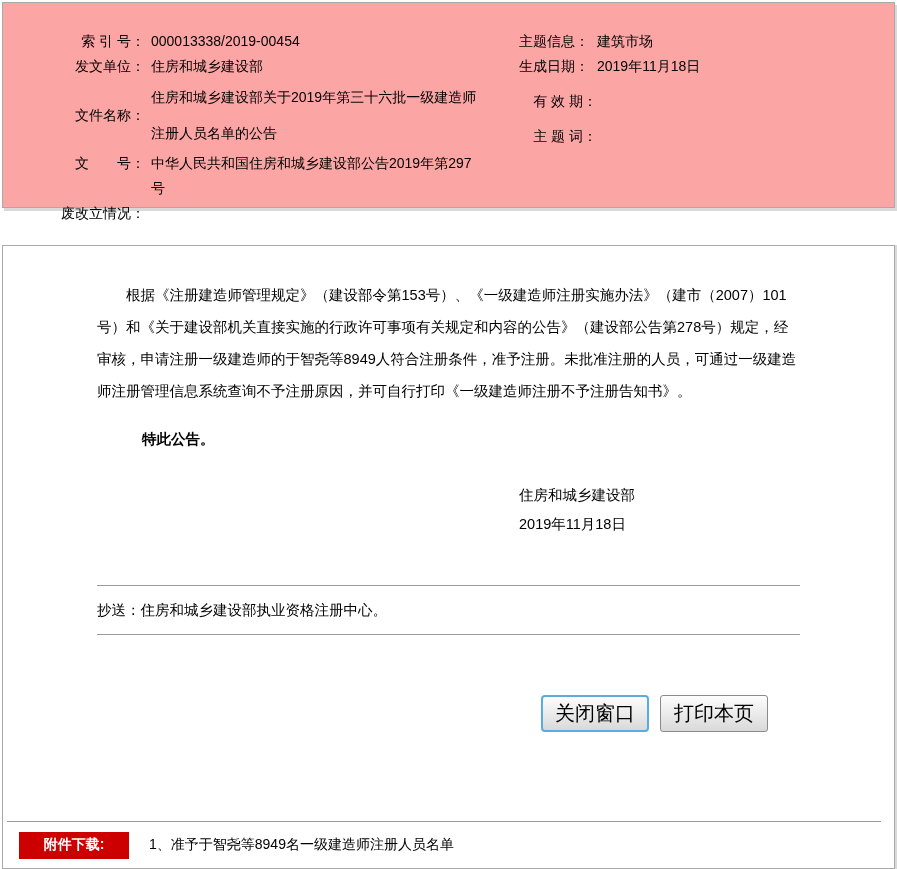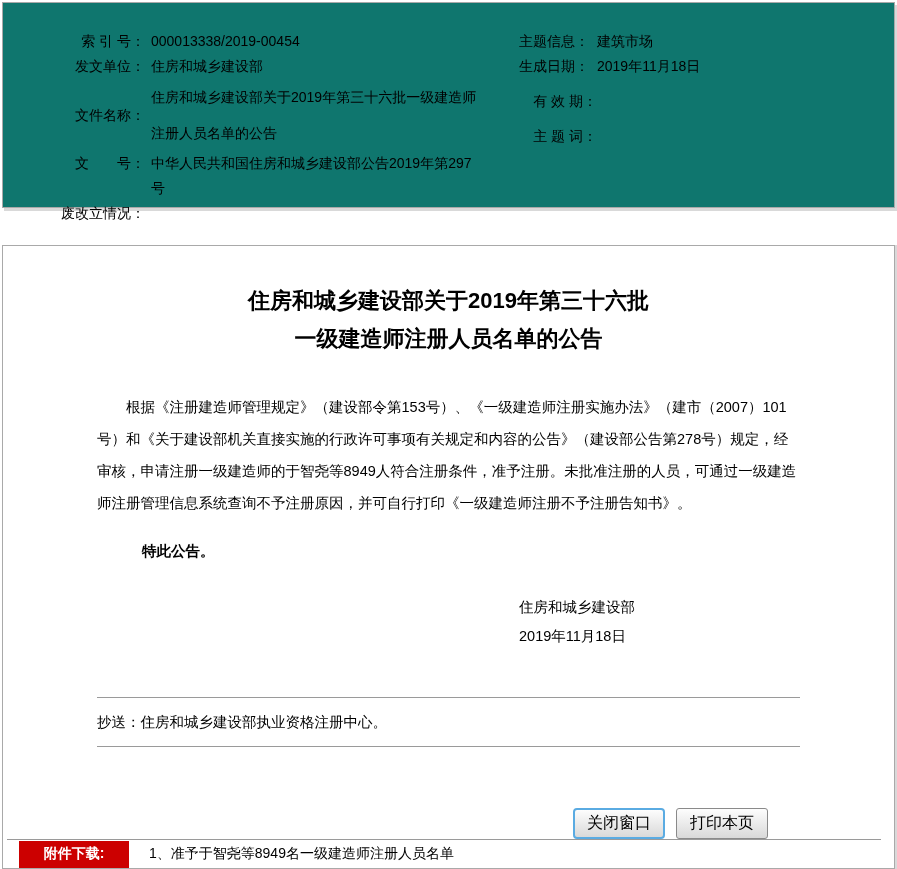--- a/index.html
+++ b/index.html
@@ -12,21 +12,21 @@
     font-family: "Liberation Sans", "DejaVu Sans", sans-serif;
     color: #000;
   }
 
   
   .meta-panel {
     margin: 2px 2px 0 2px;
     height: 178px;
     border: 1px solid #a9a9a9;
     box-shadow: 2px 3px 0 #d9d9d9;
-    background: #0f766e;
+    background: #fca5a5;
     padding-top: 26px;
   }
   .meta-cols { display: flex; }
   .meta-left { width: 480px; }
   .meta-right { width: 360px; margin-left: 36px; }
   .meta-row { display: flex; line-height: 25px; font-size: 14px; }
   .meta-row.two-line .meta-value { line-height: 36px; }
   .meta-left .meta-label {
     width: 142px;
     text-align: right;
@@ -75,21 +75,21 @@
   }
   .cc-text { font-size: 14.5px; }
 
   .buttons-row {
     margin-top: 60px;
     text-align: right;
     padding-right: 32px;
   }
   .btn {
     display: inline-block;
-    font-size: 16px;
+    font-size: 20px;
     font-family: Liberation Serif, serif;
     padding: 4px 13px;
     background: linear-gradient(#fdfdfd, #d9d9d9);
     border: 1px solid #8a8a8a;
     border-radius: 3px;
     cursor: pointer;
     color: #000;
   }
   .btn-close {
     border: 2px solid #5aabe2;
@@ -172,24 +172,20 @@
       </div>
       <div class="meta-row spaced">
         <span class="meta-label">主 题 词：</span>
         <span class="meta-value"></span>
       </div>
     </div>
   </div>
 </div>
 
 <div class="doc-panel">
-  <div class="doc-title">
-    <div>住房和城乡建设部关于2019年第三十六批</div>
-    <div>一级建造师注册人员名单的公告</div>
-  </div>
 
   <div class="doc-body">
     <p class="para">根据《注册建造师管理规定》（建设部令第153号）、《一级建造师注册实施办法》（建市（2007）101号）和《关于建设部机关直接实施的行政许可事项有关规定和内容的公告》（建设部公告第278号）规定，经审核，申请注册一级建造师的于智尧等8949人符合注册条件，准予注册。未批准注册的人员，可通过一级建造师注册管理信息系统查询不予注册原因，并可自行打印《一级建造师注册不予注册告知书》。</p>
     <p class="closing">特此公告。</p>
 
     <div class="signature">
       <div>住房和城乡建设部</div>
       <div>2019年11月18日</div>
     </div>
 

